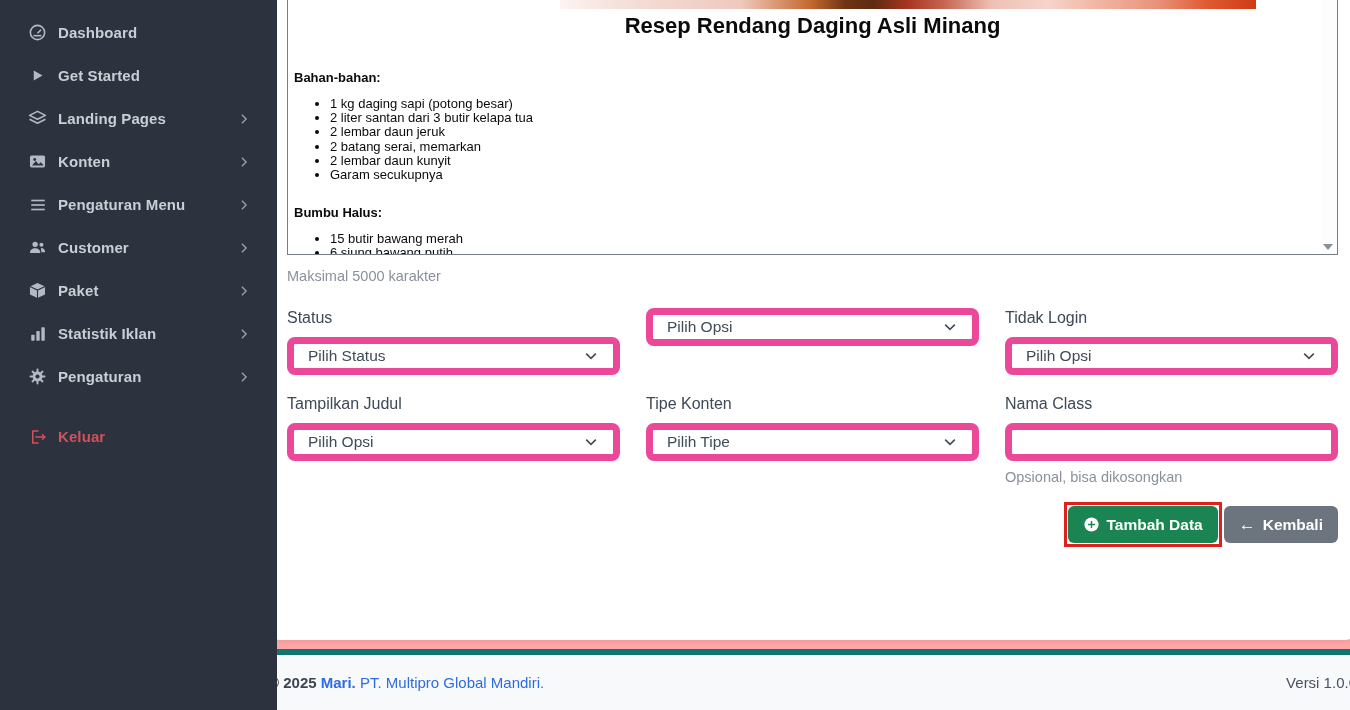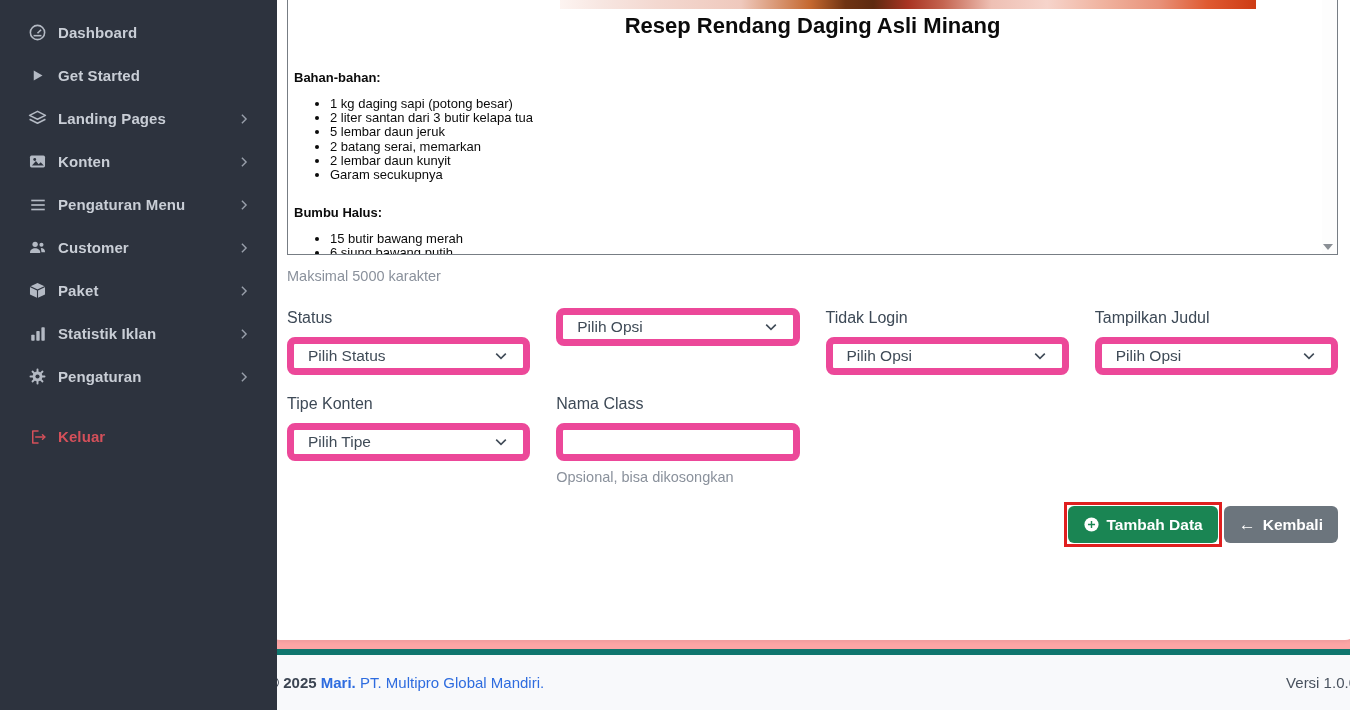--- a/index.html
+++ b/index.html
@@ -56,21 +56,21 @@
   .editor-title { text-align:center; font-size:22px; font-weight:bold; margin-top:13px; line-height:26px; }
   .editor-h { font-size:13px; font-weight:bold; margin-top:31px; }
   .editor-h.second { margin-top:23px; }
   .editor-body ul { margin:12px 0 0 0; padding-left:36px; }
   .editor-body li { font-size:13px; line-height:14.2px; }
 
   .helper-muted { color:#8a919c; font-size:14.5px; margin-top:12px; line-height:18px; }
 
   
   .form-grid {
-    display:grid; grid-template-columns:1fr 1fr 1fr 1fr;
+    display:grid; grid-template-columns:1fr 1fr 1fr;
     column-gap:26px; row-gap:19px; margin-top:23px;
   }
   .f-label { font-size:16px; color:#3d4956; line-height:20px; margin-bottom:9px; }
   .control {
     height:38px; border:7px solid #ec4899; border-radius:8px; background:#fff;
     display:flex; align-items:center; padding:0 14px; cursor:pointer;
   }
   .control .val { flex:1; font-size:15.5px; color:#3f4b57; }
   .control .chev-dn { width:16px; height:16px; color:#414c58; }
   input.control { width:100%; cursor:text; font-size:15.5px; color:#3f4b57; outline:none; }
@@ -263,21 +263,21 @@
 
       <div class="editor">
         <div class="img-strip"></div>
         <div class="editor-body">
           <div class="editor-title">Resep Rendang Daging Asli Minang</div>
 
           <div class="editor-h">Bahan-bahan:</div>
           <ul>
             <li>1 kg daging sapi (potong besar)</li>
             <li>2 liter santan dari 3 butir kelapa tua</li>
-            <li>5 lembar daun jeruk</li>
+            <li>2 lembar daun jeruk</li>
             <li>2 batang serai, memarkan</li>
             <li>2 lembar daun kunyit</li>
             <li>Garam secukupnya</li>
           </ul>
 
           <div class="editor-h second">Bumbu Halus:</div>
           <ul>
             <li>15 butir bawang merah</li>
             <li>6 siung bawang putih</li>
 

